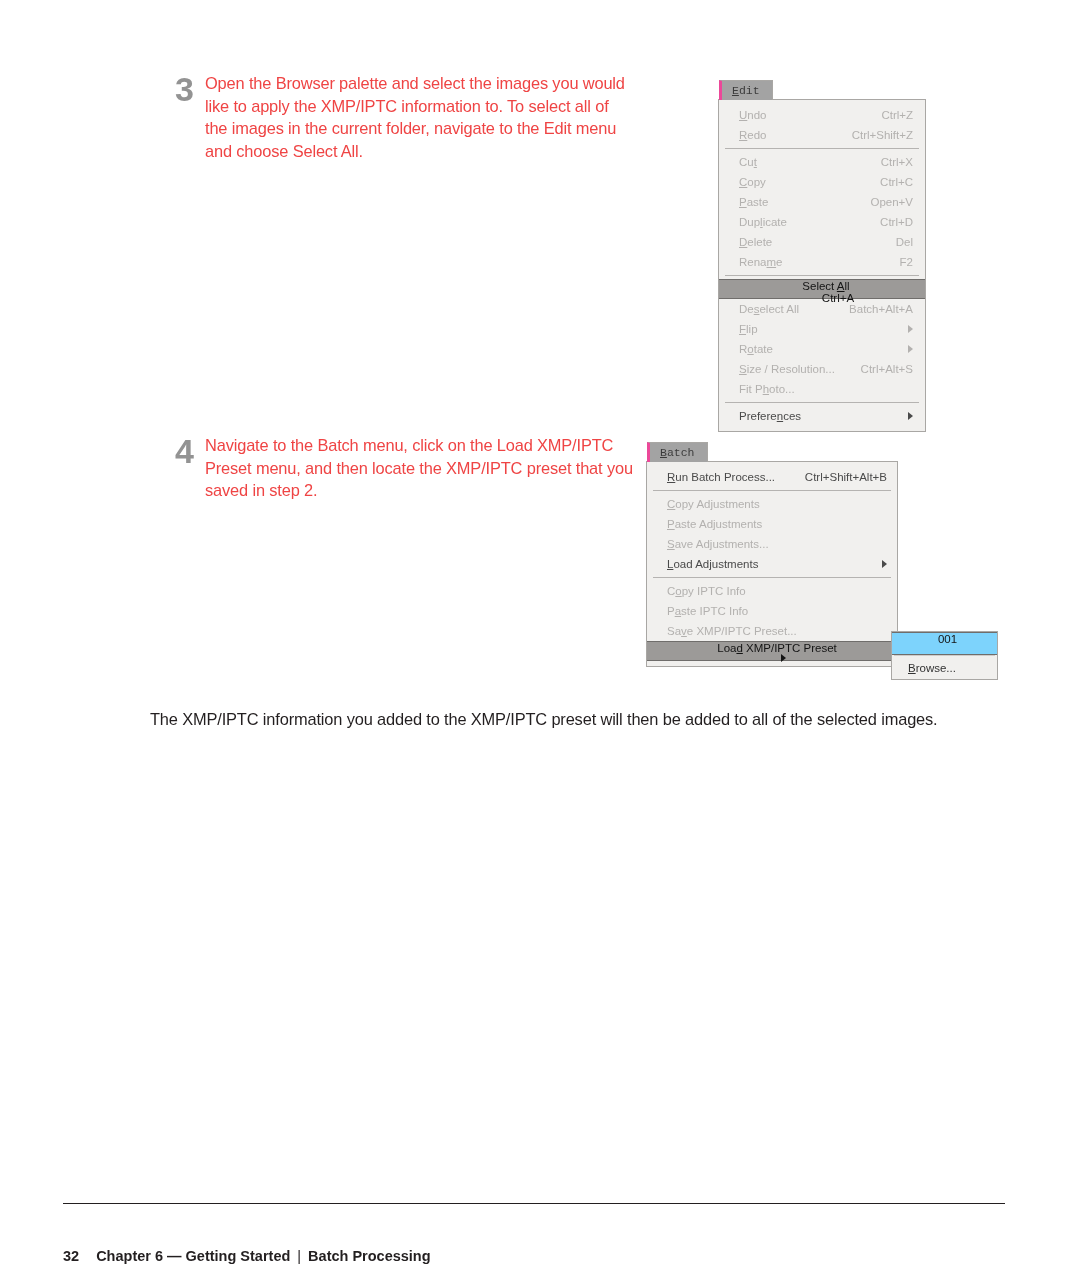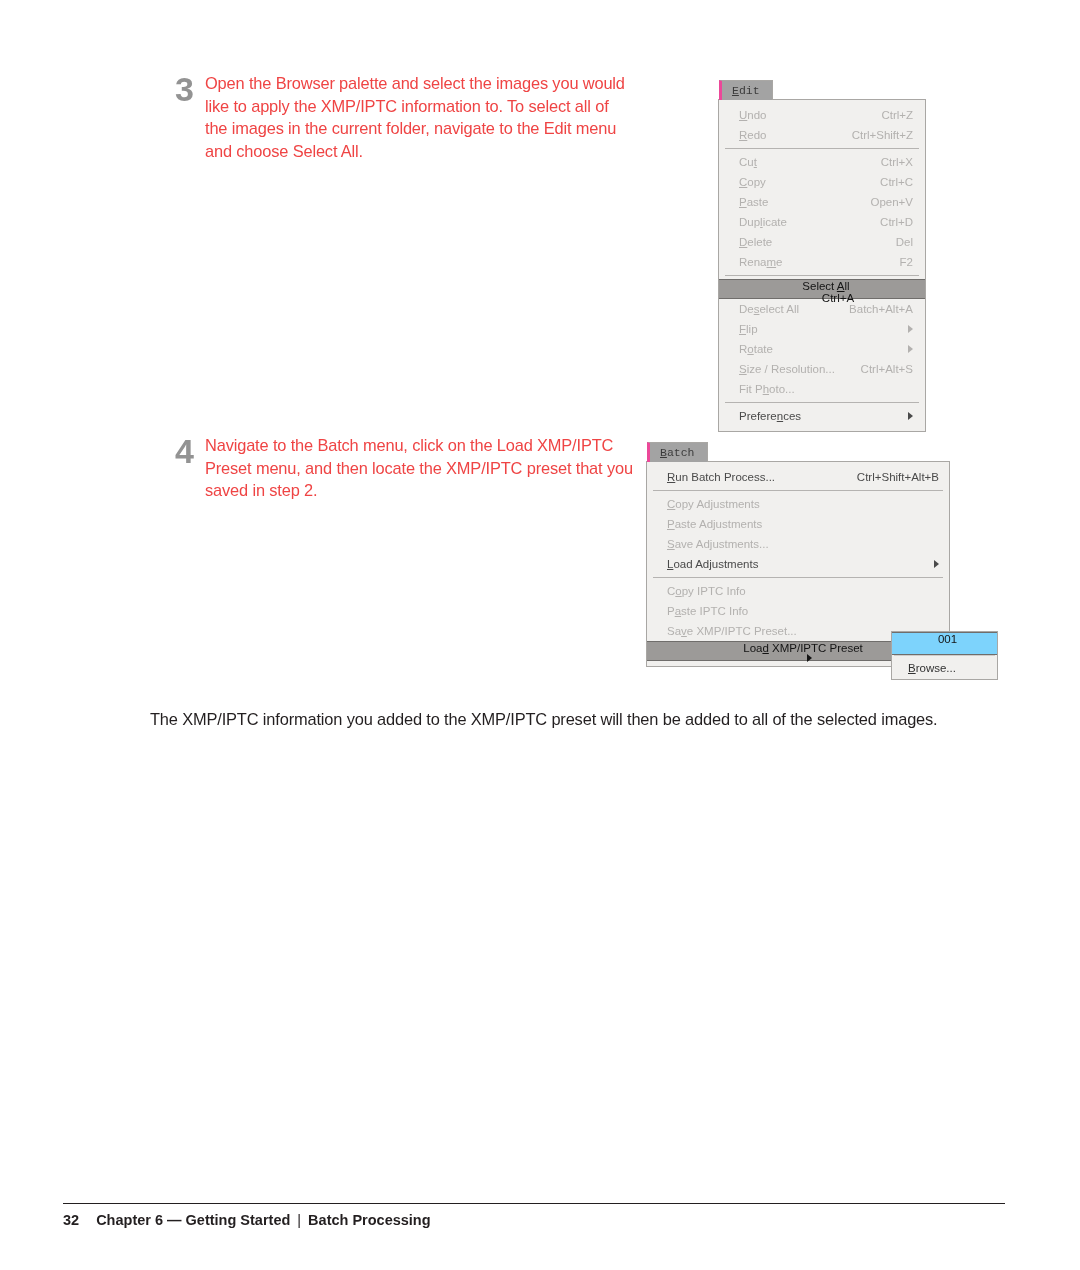--- a/index.html
+++ b/index.html
@@ -103,21 +103,21 @@
   }
   .mn { text-decoration: underline; text-underline-offset: 1px; }
 
   
   #edit-tab   { left: 719px; top: 80px; }
   #edit-menu  { left: 718px; top: 99px; width: 208px; padding: 5px 0 5px 0; }
   #edit-menu .menu-row { padding-left: 20px; padding-right: 12px; }
 
   
   #batch-tab  { left: 647px; top: 442px; }
-  #batch-menu { left: 646px; top: 461px; width: 304px; padding: 5px 0 5px 0; }
+  #batch-menu { left: 646px; top: 461px; width: 252px; padding: 5px 0 5px 0; }
   #batch-menu .menu-row { padding-left: 20px; padding-right: 10px; }
   #batch-menu .menu-row.selected { padding-right: 10px; }
 
   
   #preset-submenu { left: 891px; top: 631px; width: 107px; padding: 0; }
   #preset-submenu .menu-row {
     height: 23px;
     padding-left: 16px;
     color: #333333;
   }
@@ -148,21 +148,21 @@
     top: 1203px;
     width: 942px;
     border-top: 1.6px solid #231f20;
     padding-top: 8px;
     display: flex;
     align-items: baseline;
     font-weight: bold;
     font-size: 14.5px;
     color: #231f20;
   }
-  #footer .pg { margin-right: 17px; }
+  #footer .pg { margin-right: 17px; margin-top: 36px; }
   #footer .sep {
     display: inline-block;
     margin: 0 7px;
     color: #231f20;
     font-weight: normal;
   }
 </style>
 </head>
 <body>
 

